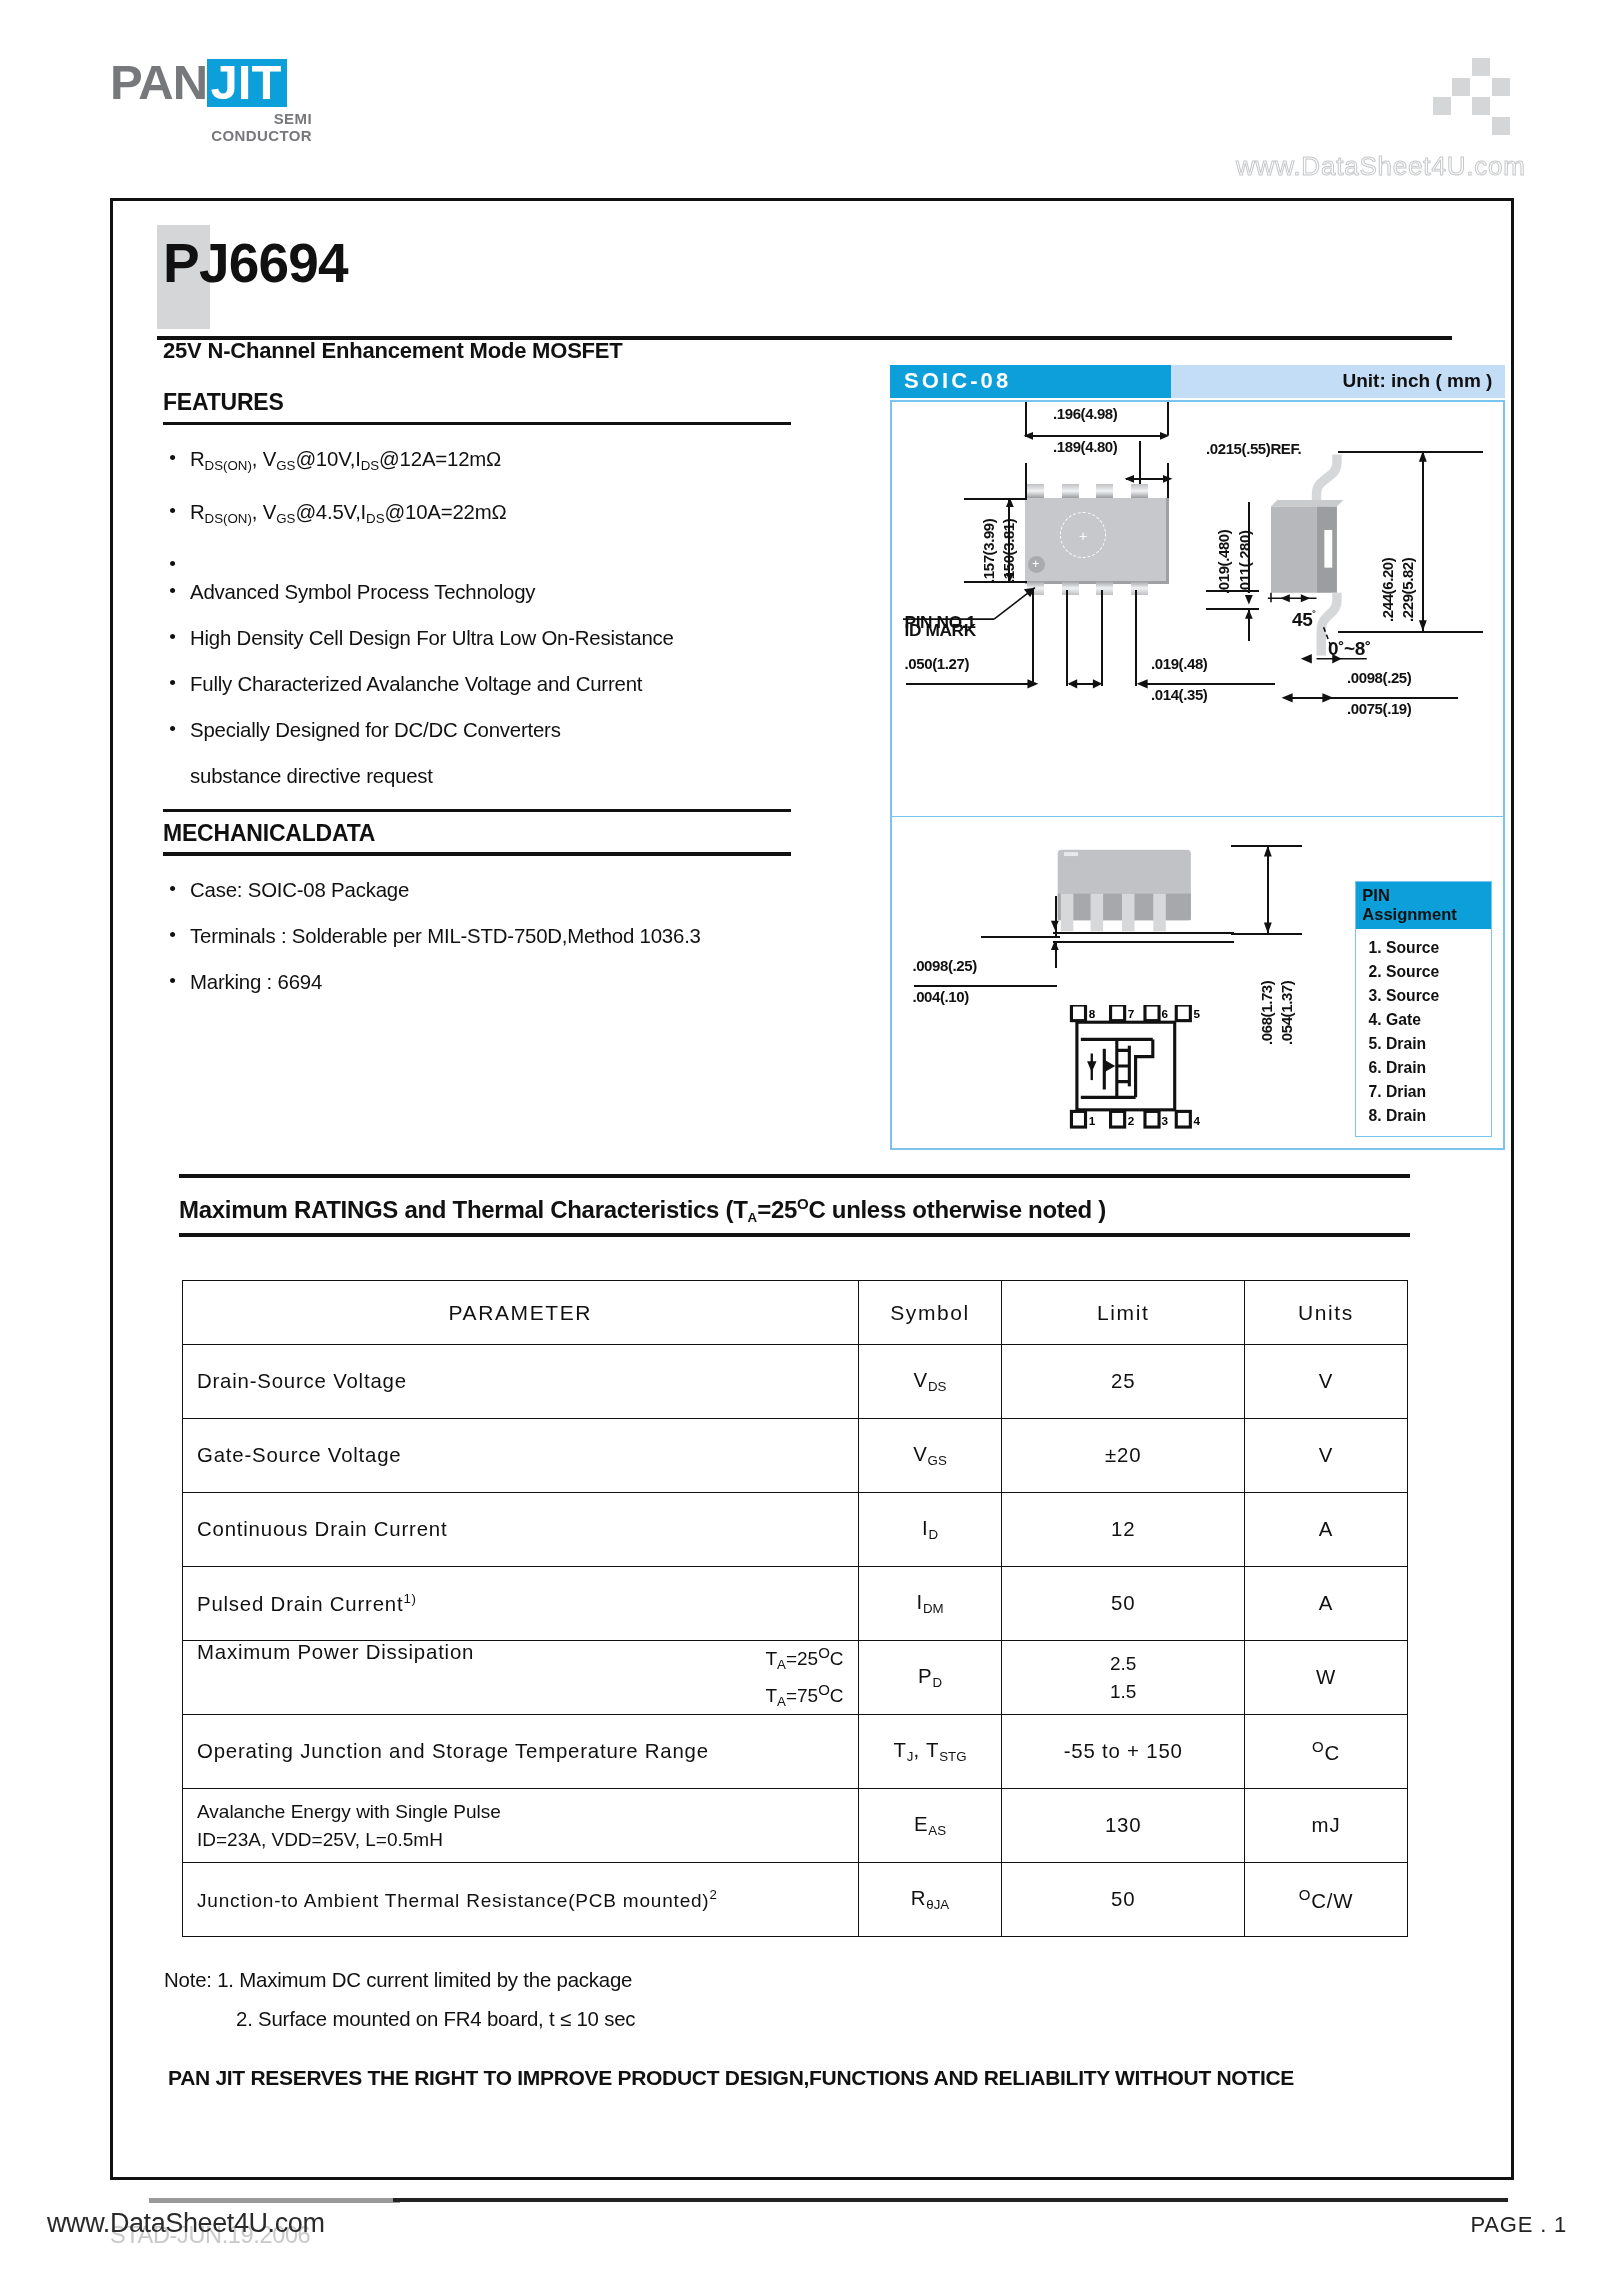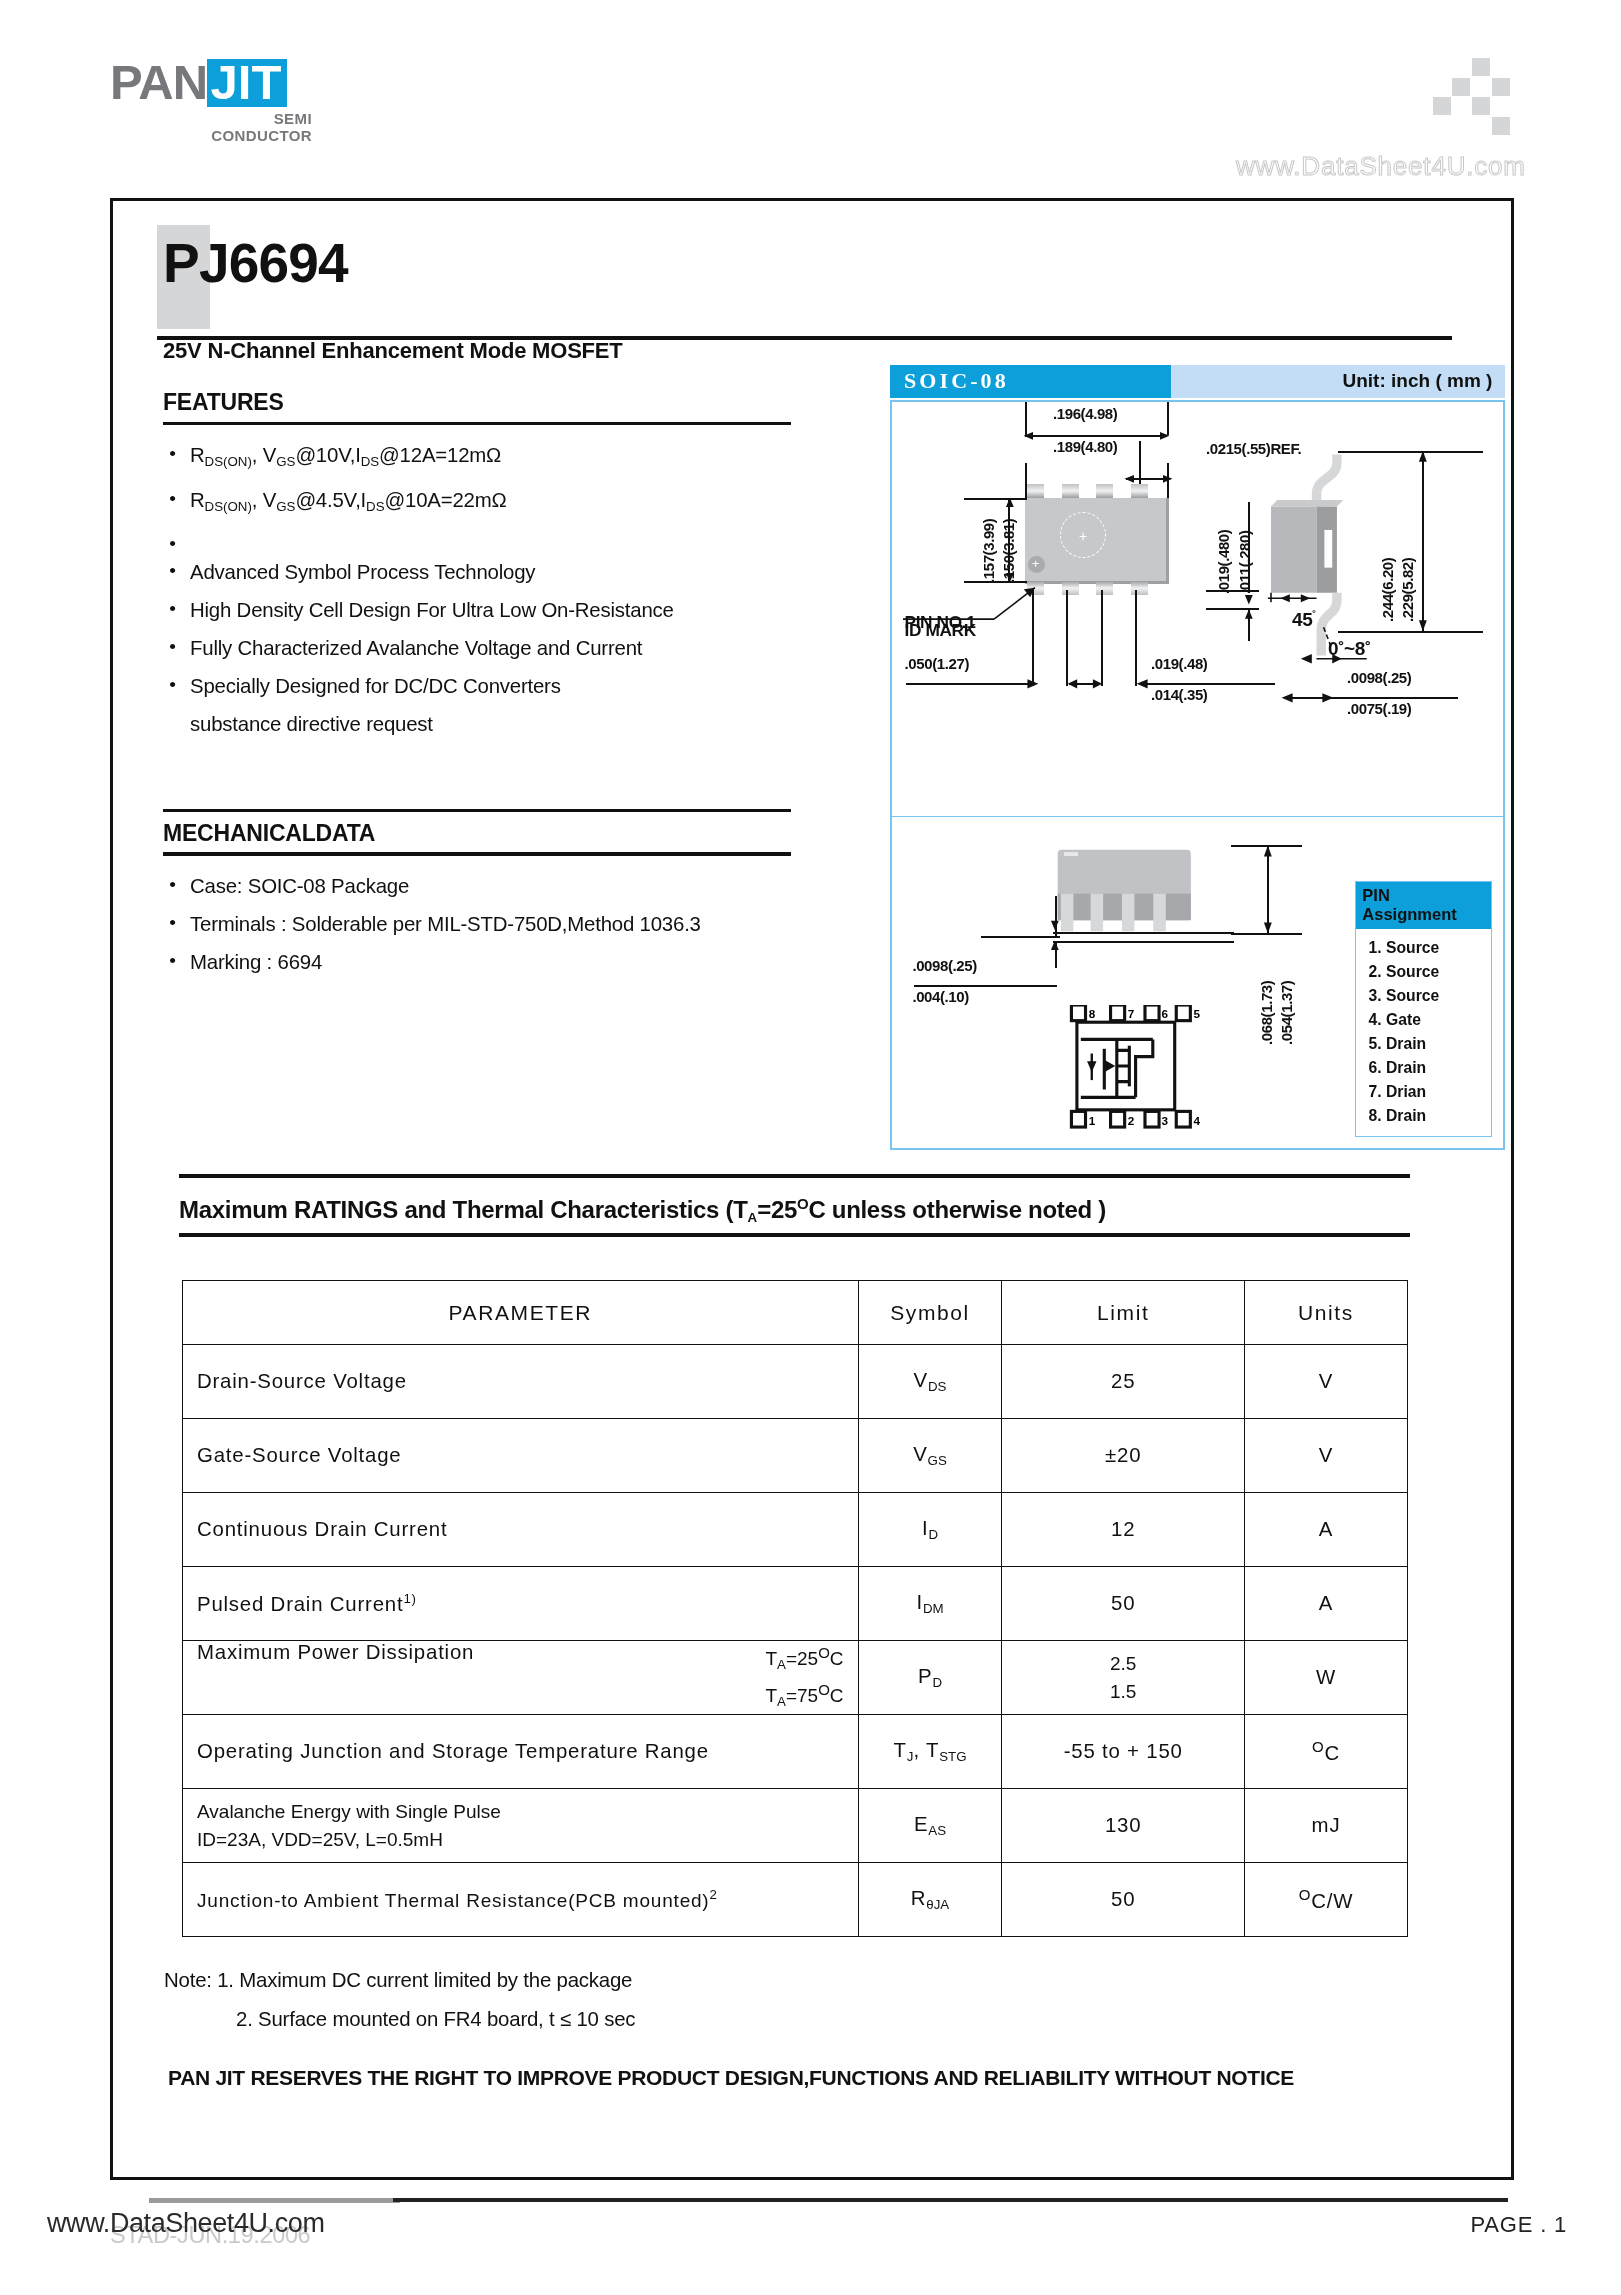--- a/index.html
+++ b/index.html
@@ -35,31 +35,31 @@
           line-height:63px;}
   .rule-thick{position:absolute;background:#111;height:3.9px;}
 
   .subtitle{position:absolute;left:163px;top:338px;font-size:22px;font-weight:bold;letter-spacing:-0.2px;}
 
   
   .lcol{position:absolute;left:163px;top:389px;width:628px;}
   .sect-head{font-size:23px;font-weight:bold;letter-spacing:-0.2px;margin:0;}
   .sect-rule{background:#111;height:3.1px;width:628px;margin:5.5px 0 11px 0;}
   ul.feat{list-style:none;margin:0;padding:0;}
-  ul.feat li{font-size:20.4px;line-height:38px;position:relative;padding-left:27px;letter-spacing:-0.2px;}
+  ul.feat li{font-size:20.4px;line-height:46px;position:relative;padding-left:27px;letter-spacing:-0.2px;}
   ul.feat li:before{content:"\2022";position:absolute;left:6.3px;top:-0.8px;font-size:19px;}
   ul.feat li.cont:before{content:"";}
   .sub{font-size:13.3px;vertical-align:-.30em;letter-spacing:0;}
 
   
   .pkg{position:absolute;left:890px;top:365px;width:615px;height:785px;}
   .pkg-hdr{position:absolute;left:0;top:0;width:615px;height:33px;background:#c3ddf6;}
   .pkg-hdr-blue{position:absolute;left:0;top:0;width:281px;height:33px;background:#0c9fda;}
   .pkg-hdr-title{position:absolute;left:14px;top:3.1px;color:#fff;font-size:22px;font-weight:bold;
-        letter-spacing:3.1px;font-family:Liberation Serif, serif;}
+        letter-spacing:3.1px;font-family:Liberation Sans, sans-serif;}
   .pkg-hdr-unit{position:absolute;right:12.6px;top:4.7px;font-size:19px;font-weight:bold;color:#111;}
   .pkg-body{position:absolute;left:0;top:35px;width:615px;height:418px;border:2.4px solid #79c3ee;
             box-sizing:border-box;background:#fff;overflow:hidden;}
   .pkg-body2{position:absolute;left:0;top:452px;width:615px;height:333px;border:2.4px solid #79c3ee;
             border-top:none;box-sizing:border-box;background:#fff;overflow:hidden;}
 
   .dim{position:absolute;font-size:15px;font-weight:bold;white-space:nowrap;letter-spacing:-0.4px;}
   .dimv{position:absolute;font-size:15px;font-weight:bold;white-space:nowrap;letter-spacing:-0.4px;
          transform-origin:0 0;transform:rotate(-90deg);}
   .ln{position:absolute;background:#111;}

